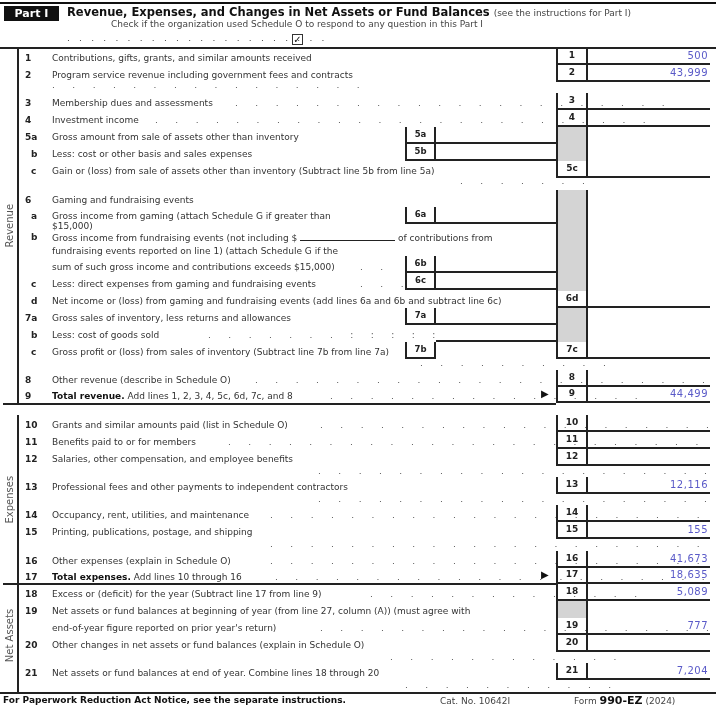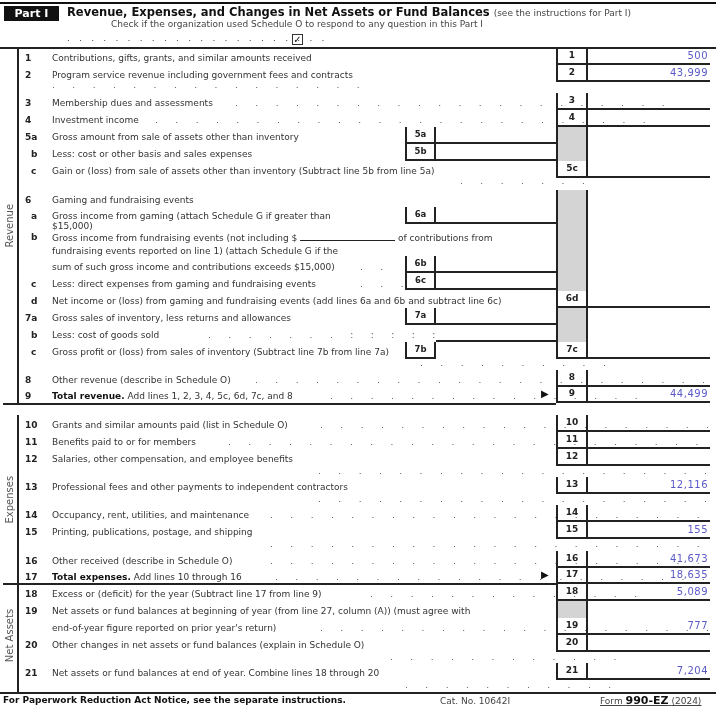--- a/index.html
+++ b/index.html
@@ -29,21 +29,21 @@
   .gray { position: absolute; left: 556px; width: 32px; background: #d4d4d4; border-left: 2px solid #222; border-right: 2px solid #222; }
   .inbox { position: absolute; left: 405px; width: 31px; height: 17px; border-left: 2px solid #222; border-right: 2px solid #222; border-bottom: 2px solid #222; font-weight: bold; font-size: 8.5px; color: #222; text-align: center; line-height: 15px; }
   .inval { position: absolute; left: 436px; width: 120px; height: 17px; border-bottom: 2px solid #222; }
 
   .arrow { position: absolute; left: 541px; font-size: 10px; color: #111; }
   .underline-blank { display: inline-block; width: 95px; border-bottom: 1px solid #222; height: 9px; vertical-align: baseline; }
 
   .footer-line { position: absolute; left: 0; top: 692px; width: 716px; height: 2px; background: #222; }
   .footer-left { position: absolute; left: 3px; top: 695px; font-weight: bold; font-size: 9px; color: #111; }
   .footer-cat { position: absolute; left: 440px; top: 696px; font-size: 9px; color: #444; }
-  .footer-form { position: absolute; left: 600px; top: 694px; font-size: 9px; color: #444; text-decoration: underline; }
+  .footer-form { position: absolute; left: 574px; top: 694px; font-size: 9px; color: #444; }
   .footer-form b { font-size: 11px; color: #111; }
 </style>
 </head>
 <body>
 
 <div class="topline"></div>
 <div class="part-badge">Part I</div>
 <div class="part-title">
   <span>Revenue, Expenses, and Changes in Net Assets or Fund Balances</span>
   <span class="sub">(see the instructions for Part I)</span>
@@ -205,21 +205,21 @@
 <div class="linebox" style="top:505px;">14</div>
 <div class="valbox" style="top:505px;"></div>
 
 <div class="num" style="top:527px;">15</div>
 <div class="desc" style="top:527px;">Printing, publications, postage, and shipping</div>
 <div class="dots" style="left:270px; top:539px;">. . . . . . . . . . . . . . . . . . . . . . . . . . .</div>
 <div class="linebox" style="top:522px;">15</div>
 <div class="valbox" style="top:522px;">155</div>
 
 <div class="num" style="top:556px;">16</div>
-<div class="desc" style="top:556px;">Other received (describe in Schedule O)</div>
+<div class="desc" style="top:556px;">Other expenses (explain in Schedule O)</div>
 <div class="dots" style="left:270px; top:556px;">. . . . . . . . . . . . . . . . . . . . . . . . . . .</div>
 <div class="linebox" style="top:551px;">16</div>
 <div class="valbox" style="top:551px;">41,673</div>
 
 <div class="num" style="top:572px;">17</div>
 <div class="desc" style="top:572px;">
   <b>Total expenses.</b>
   <span>Add lines 10 through 16</span>
 </div>
 <div class="dots" style="left:275px; top:572px;">. . . . . . . . . . . . . . . . . . . . . . . . . . .</div>

